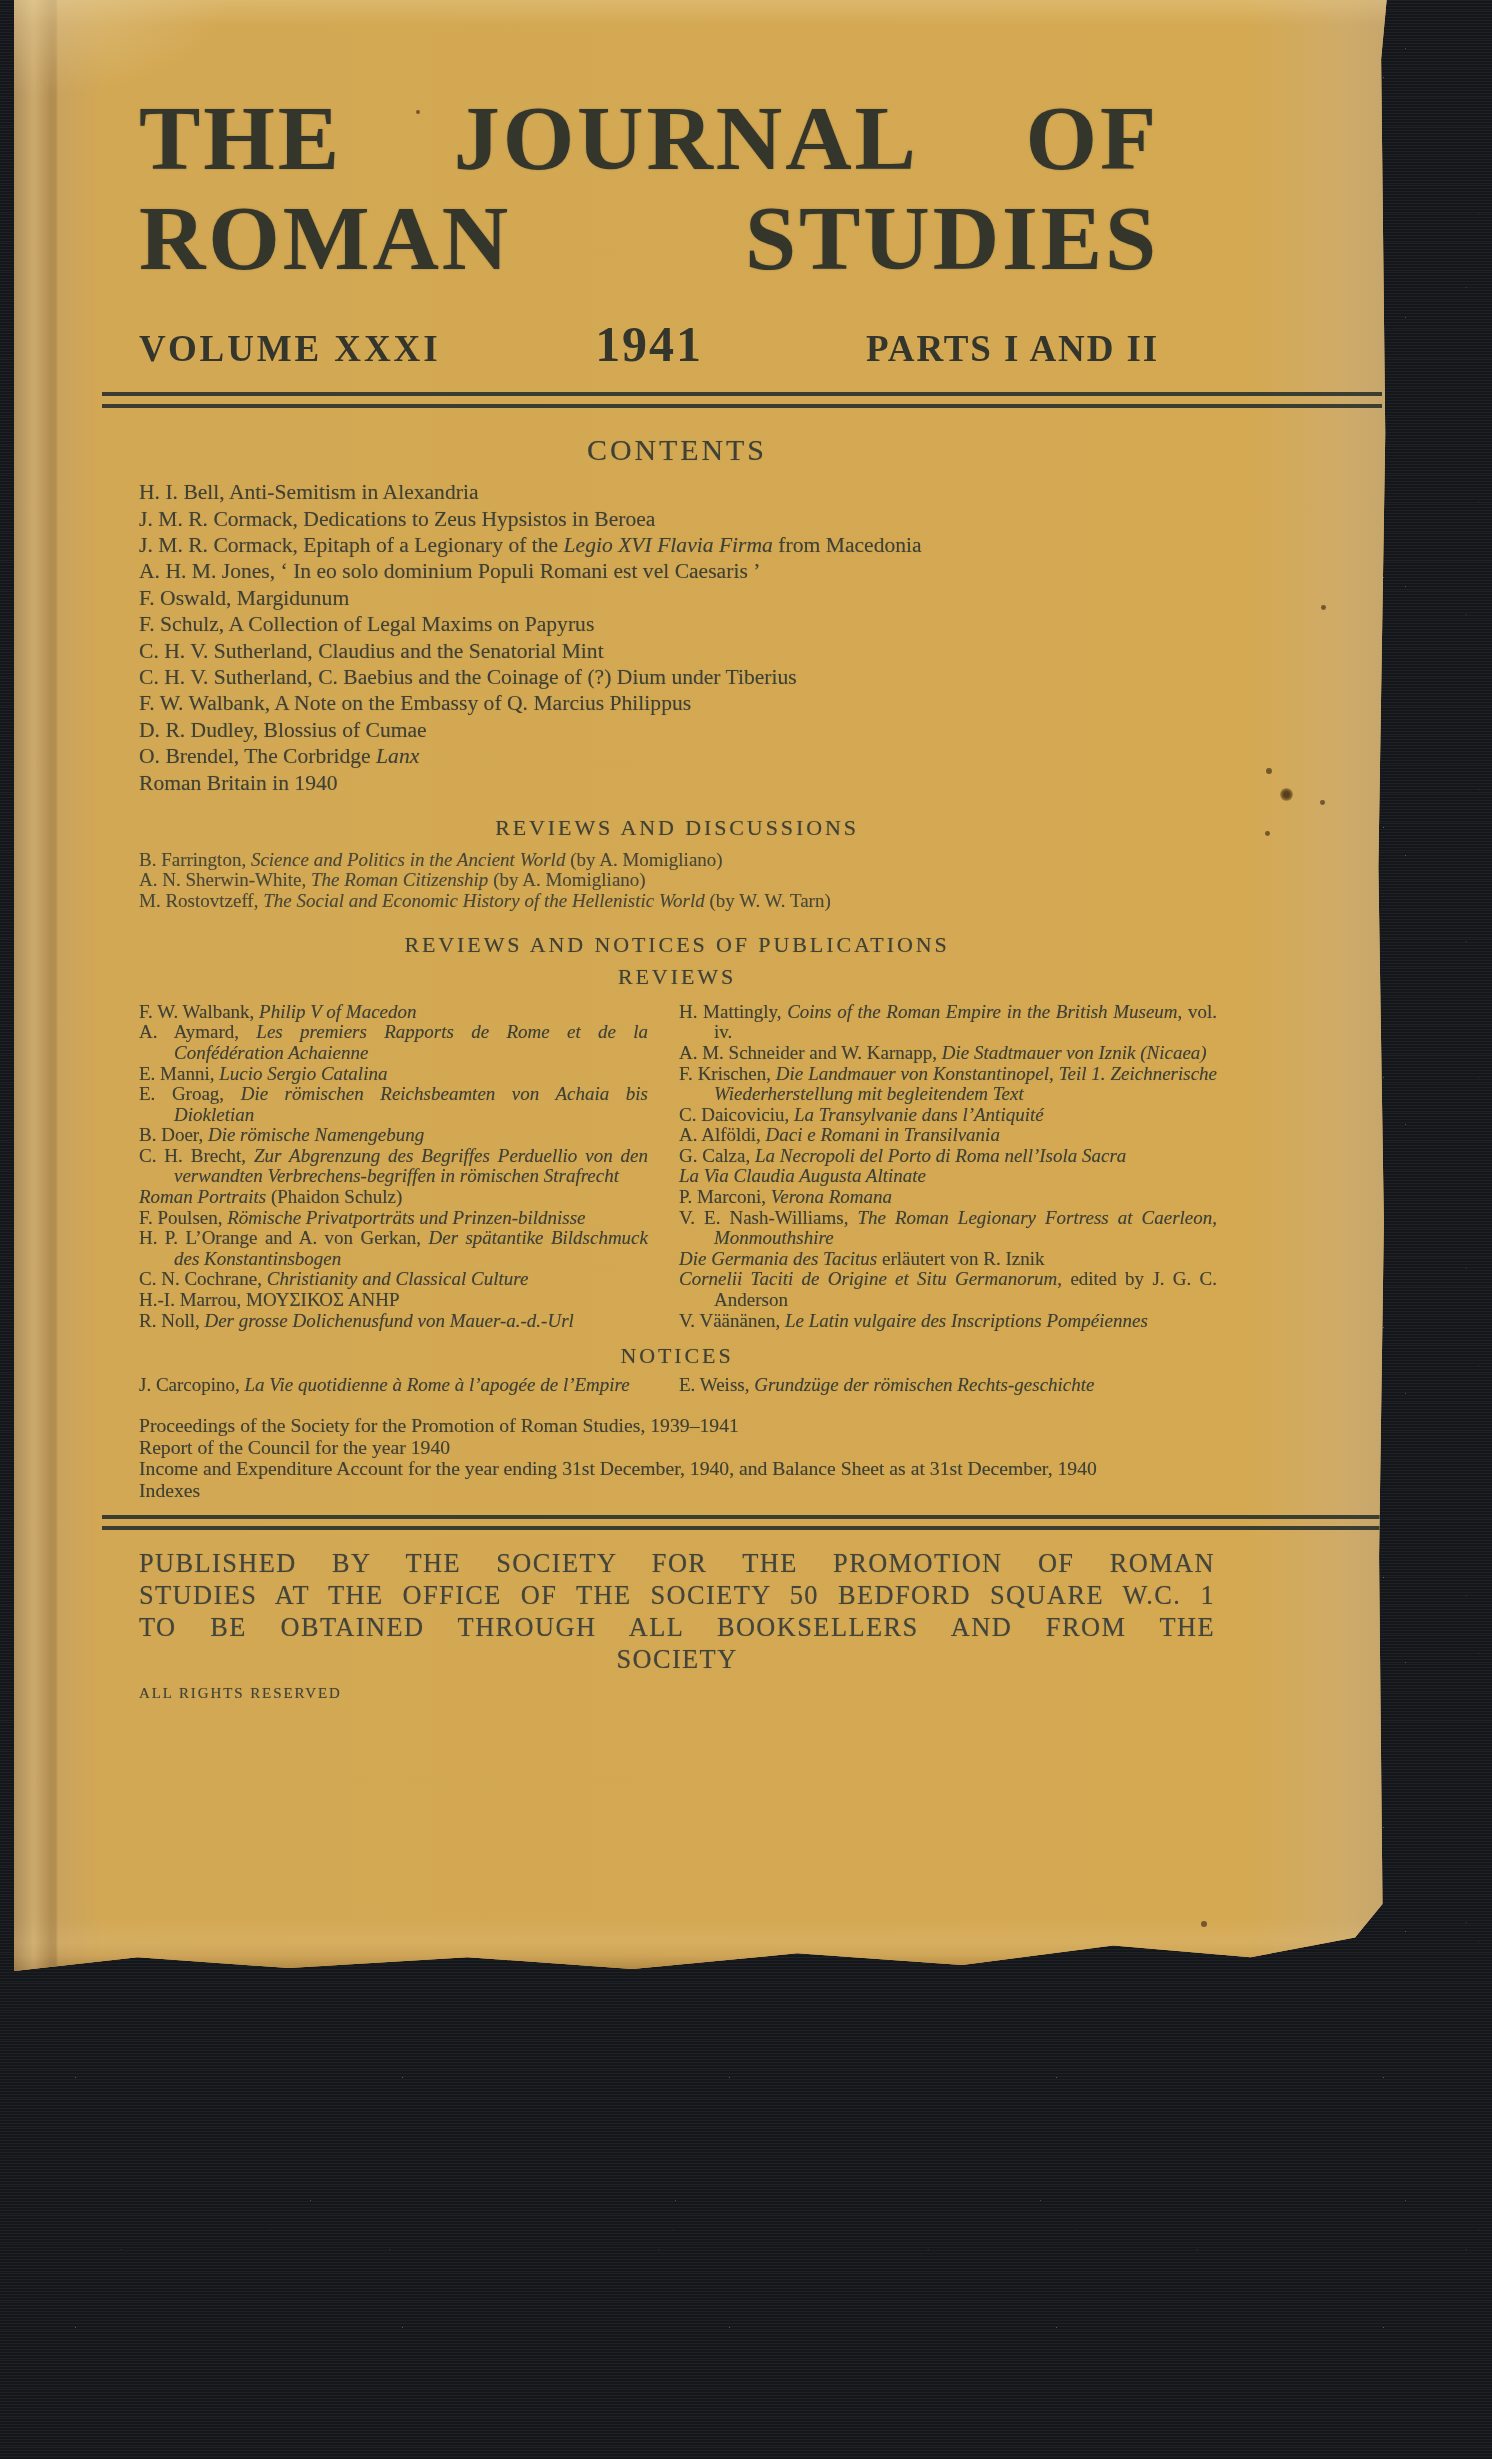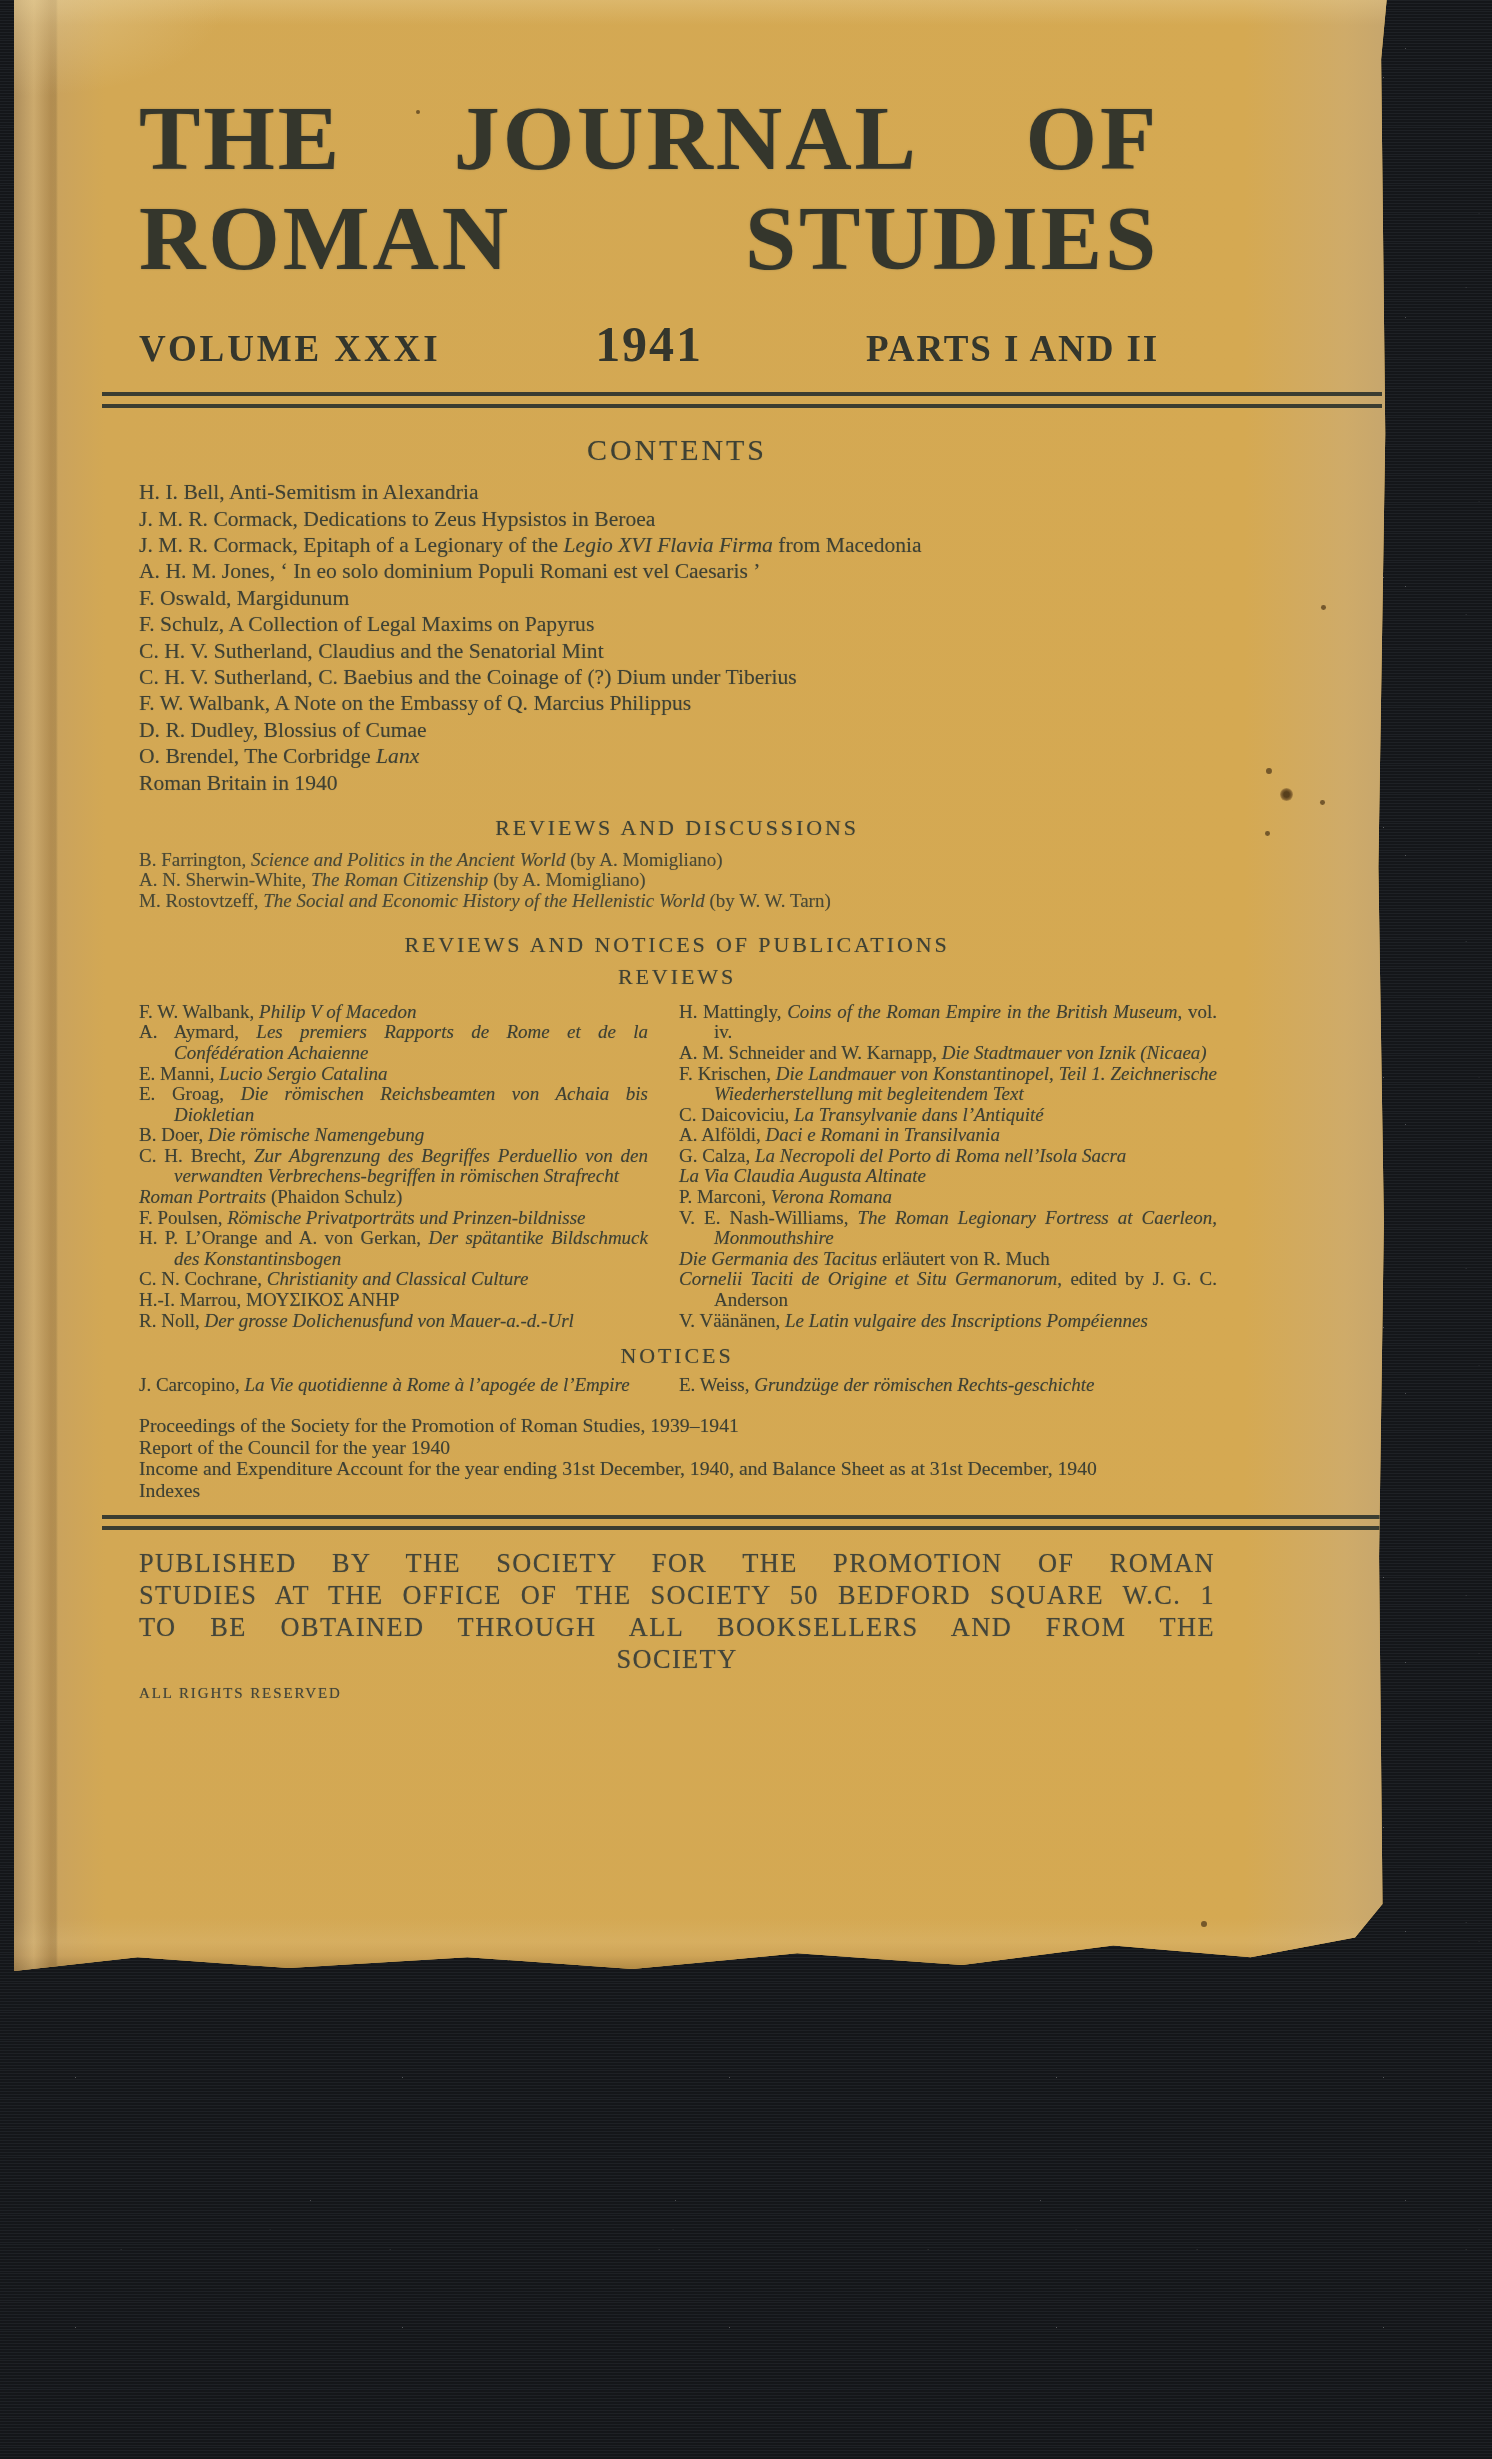--- a/index.html
+++ b/index.html
@@ -184,21 +184,21 @@
       <div class="col-right" data-name="reviews-column-right">
         <p class="r-entry" data-name="review-entry"><span>H. Mattingly, </span><i>Coins of the Roman Empire in the British Museum</i><span>, vol. iv.</span></p>
         <p class="r-entry" data-name="review-entry"><span>A. M. Schneider and W. Karnapp, </span><i>Die Stadtmauer von Iznik (Nicaea)</i></p>
         <p class="r-entry" data-name="review-entry"><span>F. Krischen, </span><i>Die Landmauer von Konstantinopel, Teil 1. Zeichnerische Wiederherstellung mit begleitendem Text</i></p>
         <p class="r-entry" data-name="review-entry"><span>C. Daicoviciu, </span><i>La Transylvanie dans l’Antiquité</i></p>
         <p class="r-entry" data-name="review-entry"><span>A. Alföldi, </span><i>Daci e Romani in Transilvania</i></p>
         <p class="r-entry" data-name="review-entry"><span>G. Calza, </span><i>La Necropoli del Porto di Roma nell’Isola Sacra</i></p>
         <p class="r-entry" data-name="review-entry"><i>La Via Claudia Augusta Altinate</i></p>
         <p class="r-entry" data-name="review-entry"><span>P. Marconi, </span><i>Verona Romana</i></p>
         <p class="r-entry" data-name="review-entry"><span>V. E. Nash-Williams, </span><i>The Roman Legionary Fortress at Caerleon, Monmouthshire</i></p>
-        <p class="r-entry" data-name="review-entry"><i>Die Germania des Tacitus</i><span> erläutert von R. Much</span></p>
+        <p class="r-entry" data-name="review-entry"><i>Die Germania des Tacitus</i><span> erläutert von R. Iznik</span></p>
         <p class="r-entry" data-name="review-entry"><i>Cornelii Taciti de Origine et Situ Germanorum</i><span>, edited by J. G. C. Anderson</span></p>
         <p class="r-entry" data-name="review-entry"><span>V. Väänänen, </span><i>Le Latin vulgaire des Inscriptions Pompéiennes</i></p>
       </div>
     </div>
 
     <h3 class="sec h-sub mt12" data-name="notices-heading">NOTICES</h3>
     <div class="cols notices-row" data-name="notices-columns">
       <div class="col-left" data-name="notices-column-left">
         <p class="r-entry" data-name="notice-entry"><span>J. Carcopino, </span><i>La Vie quotidienne à Rome à l’apogée de l’Empire</i></p>
       </div>

